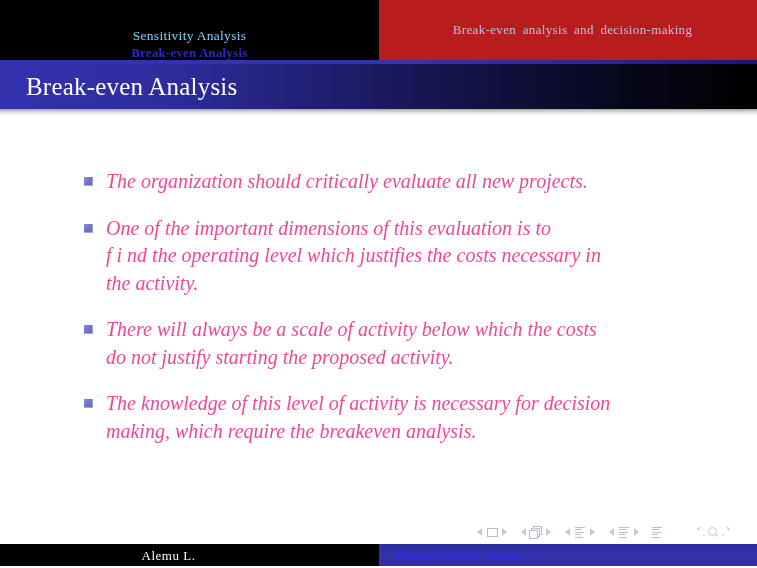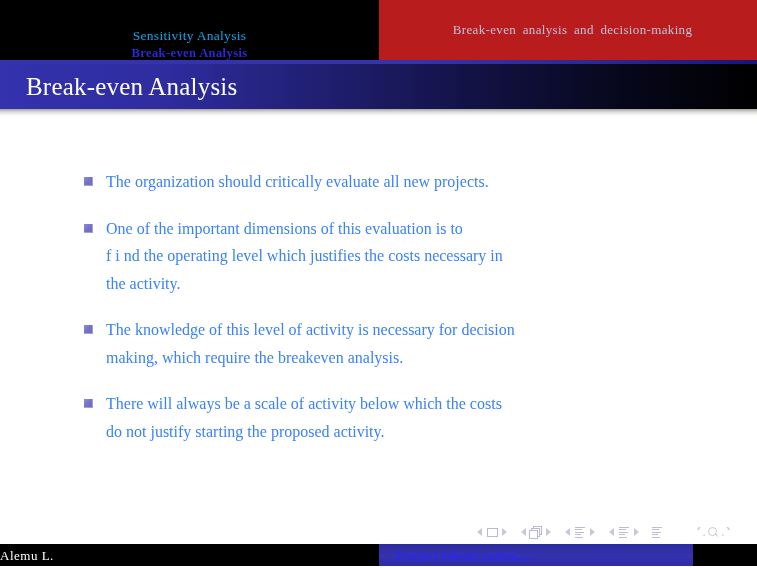--- a/index.html
+++ b/index.html
@@ -44,21 +44,21 @@
   .nav-sec-right {
     left: 379px;
     width: 387px;
     background: #b91c1c;
     display: flex;
     align-items: center;
     justify-content: center;
   }
   .nav-line-top {
     font-size: 13.5px;
-    color: #0ea5e9;
+    color: #7dd3fc;
     letter-spacing: 0.3px;
     white-space: nowrap;
     line-height: 17px;
     margin-top: 24px;
   }
   .nav-line-bot {
     font-size: 12.5px;
     color: #2b28d8;
     font-weight: bold;
     letter-spacing: 0.4px;
@@ -145,24 +145,25 @@
     flex: 0 0 auto;
     width: 9px;
     height: 9px;
     margin-top: 9px;
     margin-right: 13px;
     background: linear-gradient(135deg, #8f8dd6 0%, #7573c8 45%, #6b68c2 100%);
     box-shadow: inset -1px -1px 0 rgba(255,255,255,0.35);
   }
   .bullet-text {
     flex: 1 1 auto;
-    font-size: 16px;
+    font-size: 20px;
     line-height: 27.5px;
-    color: #3b82f6;
+    color: #ec4899;
     white-space: pre-line;
+    font-style: italic;
   }
 
   
   .navsym {
     position: absolute;
     left: 474px;
     top: 523px;
     width: 275px;
     height: 18px;
     display: flex;
@@ -262,34 +263,34 @@
     overflow: hidden;
   }
   .footer-author {
     position: absolute;
     left: 0; top: 0;
     width: 379px;
     height: 24px;
     background: #000000;
     display: flex;
     align-items: center;
-    justify-content: flex-start;
+    justify-content: center;
     padding-right: 42px;
     box-sizing: border-box;
   }
   .footer-author span {
     color: #ffffff;
     font-size: 13px;
     letter-spacing: 0.5px;
     white-space: nowrap;
   }
   .footer-title {
     position: absolute;
     left: 379px; top: 0;
-    width: 314px;
+    width: 378px;
     height: 24px;
     background: linear-gradient(to bottom, #2d2b9c 0%, #3432ad 45%, #2d2ba4 100%);
     display: flex;
     align-items: center;
     padding-left: 17px;
     box-sizing: border-box;
   }
   .footer-title span {
     color: #2b28ea;
     font-size: 13px;
@@ -341,28 +342,28 @@
 
     <div class="bullet-item">
       <div class="bullet-marker"></div>
       <div class="bullet-text">One of the important dimensions of this evaluation is to
 f i nd the operating level which justifies the costs necessary in
 the activity.</div>
     </div>
 
     <div class="bullet-item">
       <div class="bullet-marker"></div>
+      <div class="bullet-text">There will always be a scale of activity below which the costs
+do not justify starting the proposed activity.</div>
+    </div>
+
+    <div class="bullet-item">
+      <div class="bullet-marker"></div>
       <div class="bullet-text">The knowledge of this level of activity is necessary for decision
 making, which require the breakeven analysis.</div>
-    </div>
-
-    <div class="bullet-item">
-      <div class="bullet-marker"></div>
-      <div class="bullet-text">There will always be a scale of activity below which the costs
-do not justify starting the proposed activity.</div>
     </div>
 
   </div>
 
 </div>
 
 <div class="navsym">
 
   <div class="navsym-group">
     <div class="tri left"></div>

